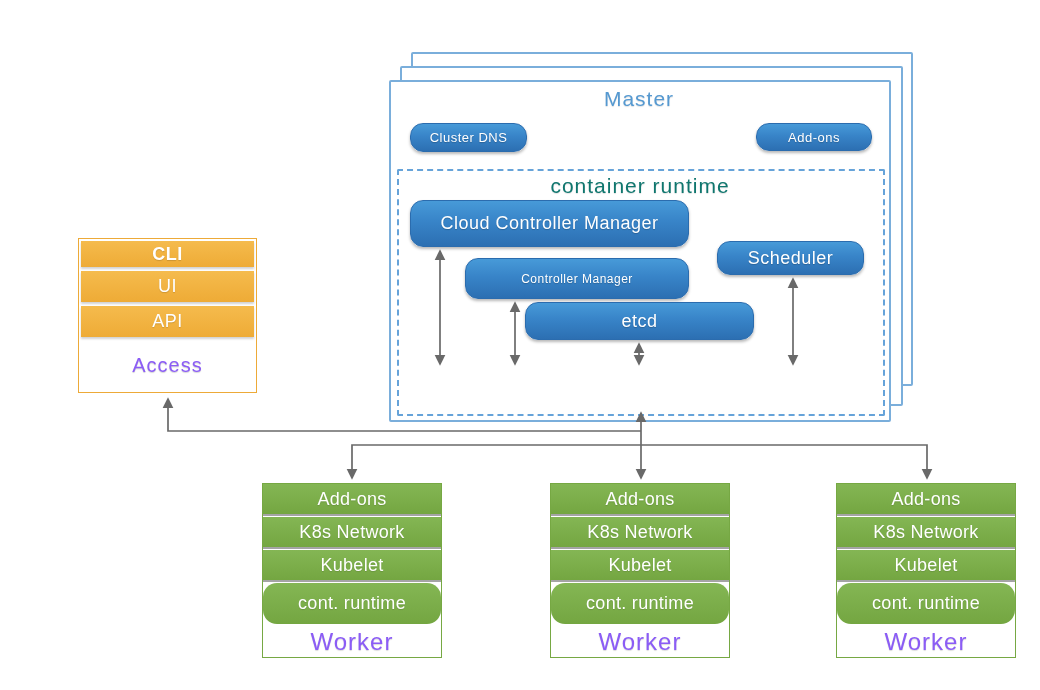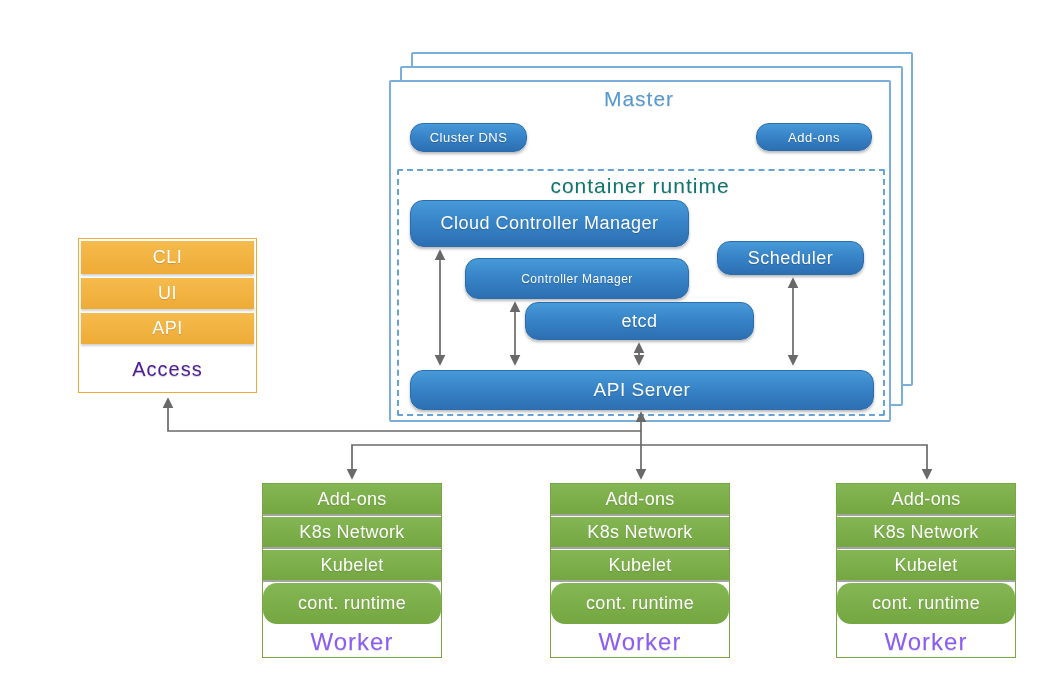--- a/index.html
+++ b/index.html
@@ -40,24 +40,24 @@
   
   .access-box{
     position:absolute;left:78px;top:238px;width:179px;height:155px;
     border:1px solid #edaa38;display:flex;flex-direction:column;padding:2px;box-sizing:border-box;gap:4px;
   }
   .access-bar{
     flex:none;height:31px;display:flex;align-items:center;justify-content:center;
     background:linear-gradient(180deg,#f5bb4d,#eeab36);color:#ffffff;font-size:18px;
     letter-spacing:0.5px;box-shadow:0 2px 2px rgba(0,0,0,0.18);text-shadow:0 1px 1px rgba(0,0,0,0.15);
   }
-  .access-bar.first{height:33px;}
+  .access-bar.first{height:26px;font-weight:bold;}
   .access-label{
     flex:1;display:flex;align-items:center;justify-content:center;
-    color:#4c1d95;font-size:20px;letter-spacing:1px;text-shadow:0 1px 1px rgba(0,0,0,0.18);
+    color:#8b5cf6;font-size:20px;letter-spacing:1px;text-shadow:0 1px 1px rgba(0,0,0,0.18);
   }
   
   .worker-box{
     position:absolute;top:483px;width:180px;height:175px;
     border:1px solid #76a843;display:flex;flex-direction:column;box-sizing:border-box;gap:3px;
   }
   .worker-1{left:262px;} .worker-2{left:550px;} .worker-3{left:836px;}
   .worker-bar{
     flex:none;height:30px;display:flex;align-items:center;justify-content:center;
     background:linear-gradient(180deg,#84b654,#74a641);color:#ffffff;font-size:18px;
@@ -84,21 +84,20 @@
   <div class="blue badge-dns">Cluster DNS</div>
   <div class="blue badge-addons">Add-ons</div>
 
   <div class="runtime-box"></div>
   <div class="runtime-title">container runtime</div>
 
   <div class="blue comp-ccm">Cloud Controller Manager</div>
   <div class="blue comp-cm">Controller Manager</div>
   <div class="blue comp-etcd">etcd</div>
   <div class="blue comp-sched">Scheduler</div>
-  <div class="blue comp-api">API Server</div>
 
   <div class="access-box">
     <div class="access-bar first">CLI</div>
     <div class="access-bar">UI</div>
     <div class="access-bar">API</div>
     <div class="access-label">Access</div>
   </div>
 
   <div class="worker-box worker-1">
     <div class="worker-bar">Add-ons</div>

